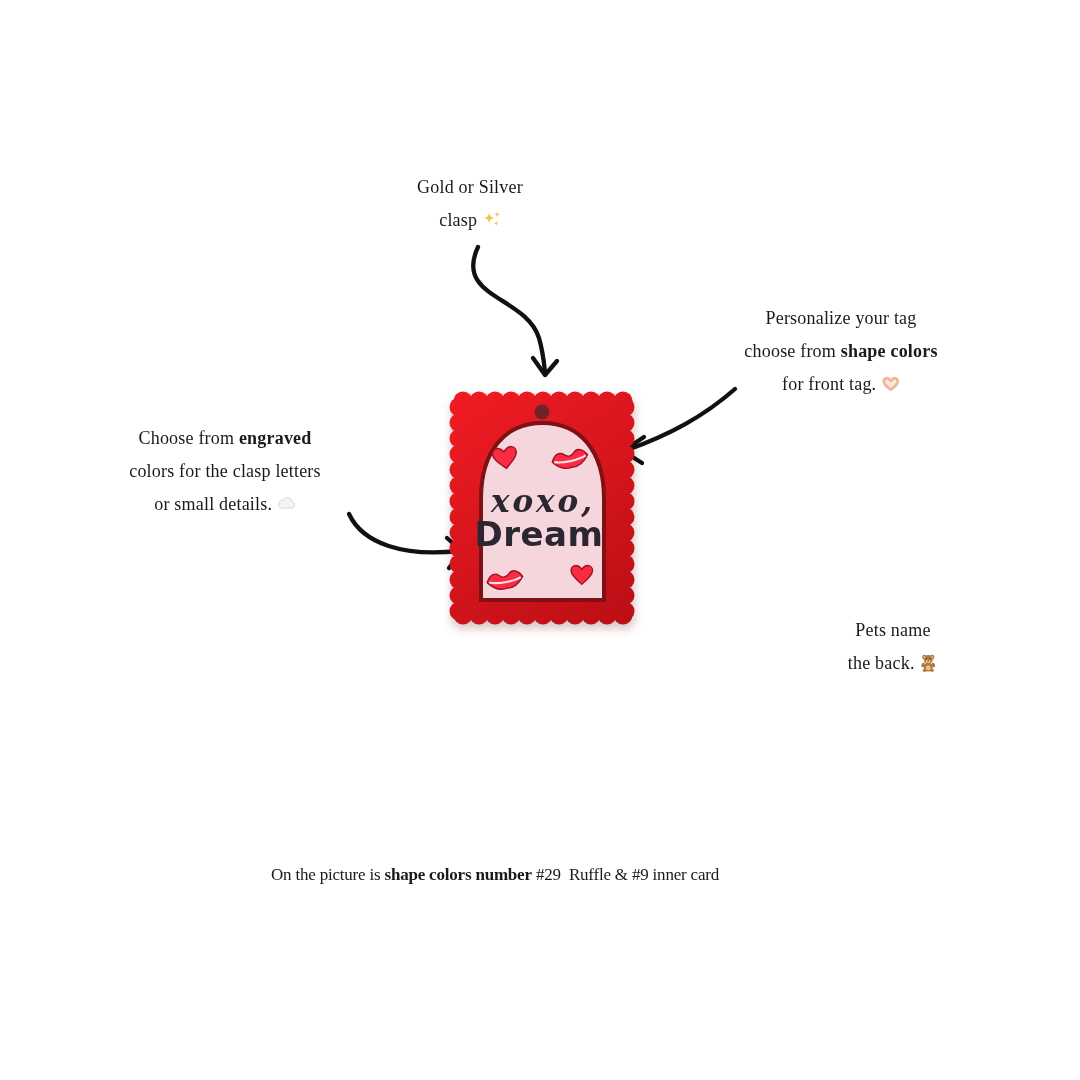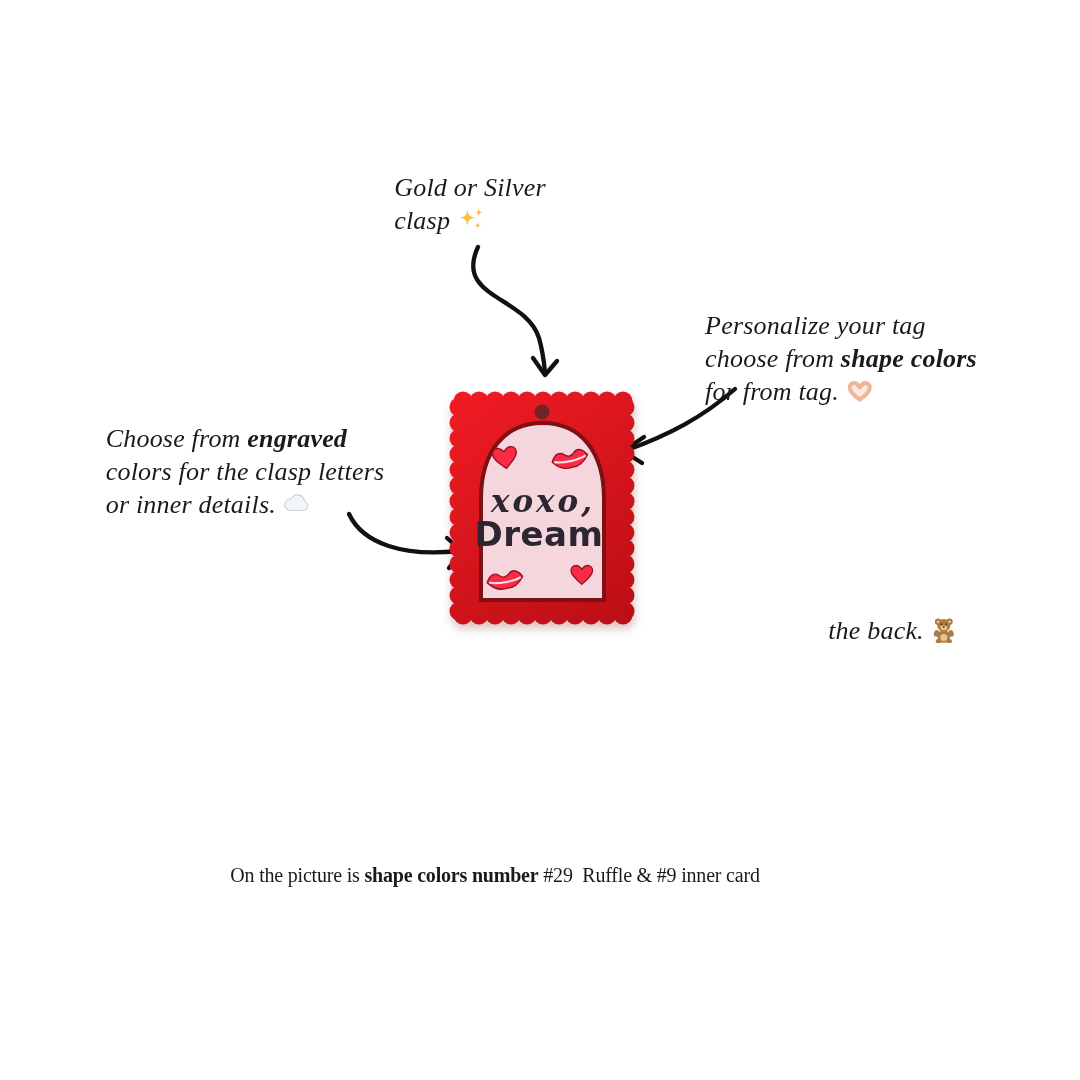--- a/index.html
+++ b/index.html
@@ -3,27 +3,27 @@
 <meta charset="utf-8">
 <style>
   html,body { margin:0; padding:0; background:#ffffff; }
   .stage {
     position:relative; width:1080px; height:1080px;
     background:#ffffff; overflow:hidden;
     font-family:"Liberation Serif", serif; color:#1a1a1a;
   }
   .note {
     position:absolute; transform:translateX(-50%);
-    font-size:26px; line-height:33px; text-align:left;
-    white-space:nowrap; letter-spacing:0.2px;font-style:italic;
+    font-size:18px; line-height:33px; text-align:center;
+    white-space:nowrap; letter-spacing:0.2px;
   }
   .note .b, .caption .b { font-weight:bold; }
   .caption {
     position:absolute; transform:translateX(-50%);
-    font-size:20px; line-height:26px; text-align:left; white-space:nowrap;
+    font-size:17px; line-height:26px; text-align:left; white-space:nowrap;
     letter-spacing:-0.2px;
   }
   .icon { display:inline-block; width:1.05em; height:1.05em; vertical-align:-0.15em; }
   .icon svg { width:100%; height:100%; display:block; }
   .arrows { position:absolute; left:0; top:0; pointer-events:none; }
   .arrows path { fill:none; stroke-linecap:round; stroke-linejoin:round; }
   .tag-svg {
     position:absolute; left:447px; top:387px; width:192px; height:242px;
     filter: drop-shadow(1px 5px 5px rgba(90,10,10,0.25));
   }
@@ -147,53 +147,54 @@
       <span class="icon">
         <svg viewBox="0 0 24 24" fill="#f5c242">
           <path d="M9,3 C9.9,8.2 11,9.3 16,10.2 C11,11.1 9.9,12.2 9,17.4 C8.1,12.2 7,11.1 2,10.2 C7,9.3 8.1,8.2 9,3 Z"></path>
           <path d="M19,2 C19.5,4.6 20,5.2 22.5,5.6 C20,6.1 19.5,6.7 19,9.3 C18.5,6.7 18,6.1 15.5,5.6 C18,5.2 18.5,4.6 19,2 Z"></path>
           <path d="M18,14 C18.4,16.2 18.9,16.7 21,17 C18.9,17.4 18.4,17.9 18,20 C17.6,17.9 17.1,17.4 15,17 C17.1,16.7 17.6,16.2 18,14 Z"></path>
         </svg>
       </span>
     </div>
   </div>
 
-  <div class="note" style="left:841px; top:309px;">
+  <div class="note" style="left:841px; top:302px;">
     <div>Personalize your tag</div>
     <div>
       <span>choose from</span>
       <span class="b">shape colors</span>
     </div>
     <div>
-      <span>for from tag.</span>
+      <span>for front tag.</span>
       <span class="icon">
         <svg viewBox="0 0 26 22">
           <path d="M13,19.5 C6.5,15 3.5,11.5 3.5,8 a4.2,4.2 0 0 1 7.8,-2.1 L13,7.8 L14.7,5.9 A4.2,4.2 0 0 1 22.5,8 c0,3.5 -3,7 -9.5,11.5 Z" fill="#fdeade" stroke="#f0b69c" stroke-width="4" stroke-linejoin="round"></path>
         </svg>
       </span>
     </div>
   </div>
 
-  <div class="note" style="left:225px; top:422px;margin-left:20px;">
+  <div class="note" style="left:225px; top:422px;">
     <div>
       <span>Choose from</span>
       <span class="b">engraved</span>
     </div>
     <div>colors for the clasp letters</div>
     <div>
-      <span>or inner details.</span>
+      <span>or small details.</span>
       <span class="icon">
         <svg viewBox="0 0 26 18">
           <path d="M7,15.5 h12.5 a4.4,4.4 0 0 0 1.2,-8.6 A6.6,6.6 0 0 0 8.2,4.4 A5,5 0 0 0 7,15.5 Z" fill="#f2f5f8" stroke="#ccd4da" stroke-width="1.1"></path>
         </svg>
       </span>
     </div>
   </div>
 
   <div class="note" style="left:893px; top:614px;">
+    <div>Pets name</div>
     <div>
       <span>the back.</span>
       <span class="icon">
         <svg viewBox="0 0 24 26">
           <g fill="#b07a42">
             <circle cx="6.5" cy="5.5" r="3"></circle>
               <circle cx="17.5" cy="5.5" r="3"></circle>
             <ellipse cx="5" cy="16.5" rx="2.4" ry="3.2" transform="rotate(20 5 16.5)"></ellipse>
             <ellipse cx="19" cy="16.5" rx="2.4" ry="3.2" transform="rotate(-20 19 16.5)"></ellipse>
             <ellipse cx="7" cy="24" rx="2.7" ry="2"></ellipse>

